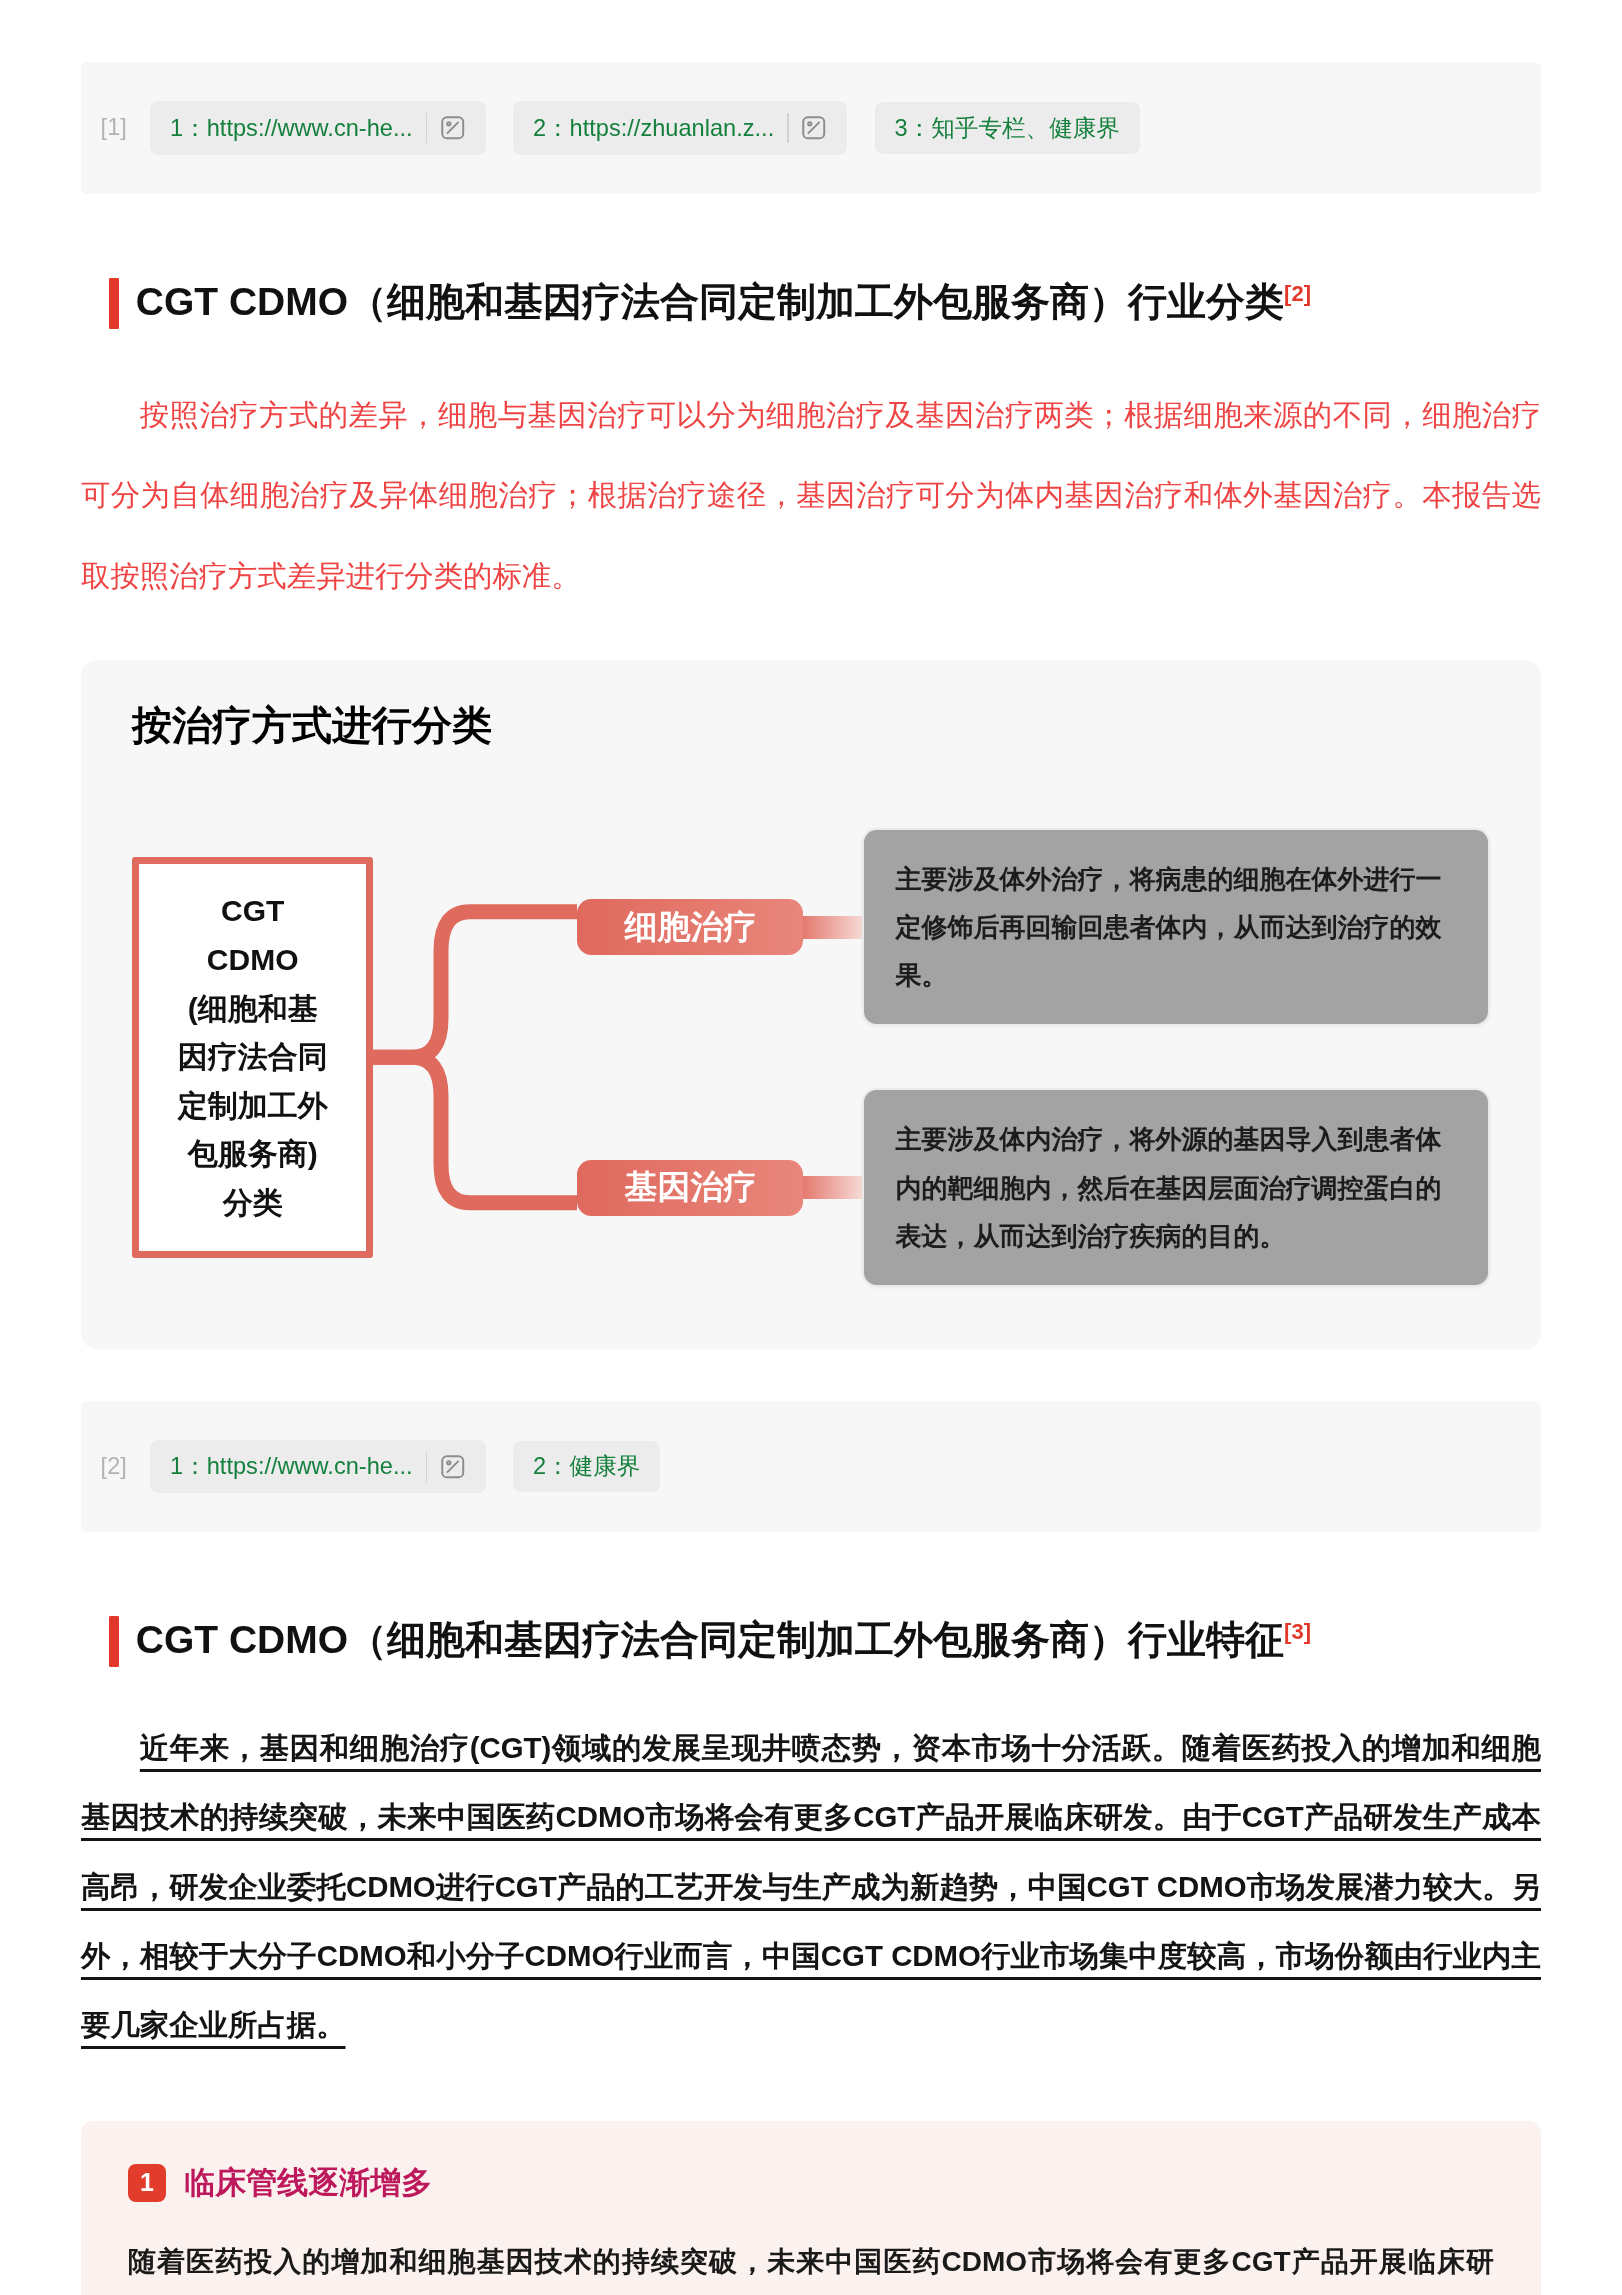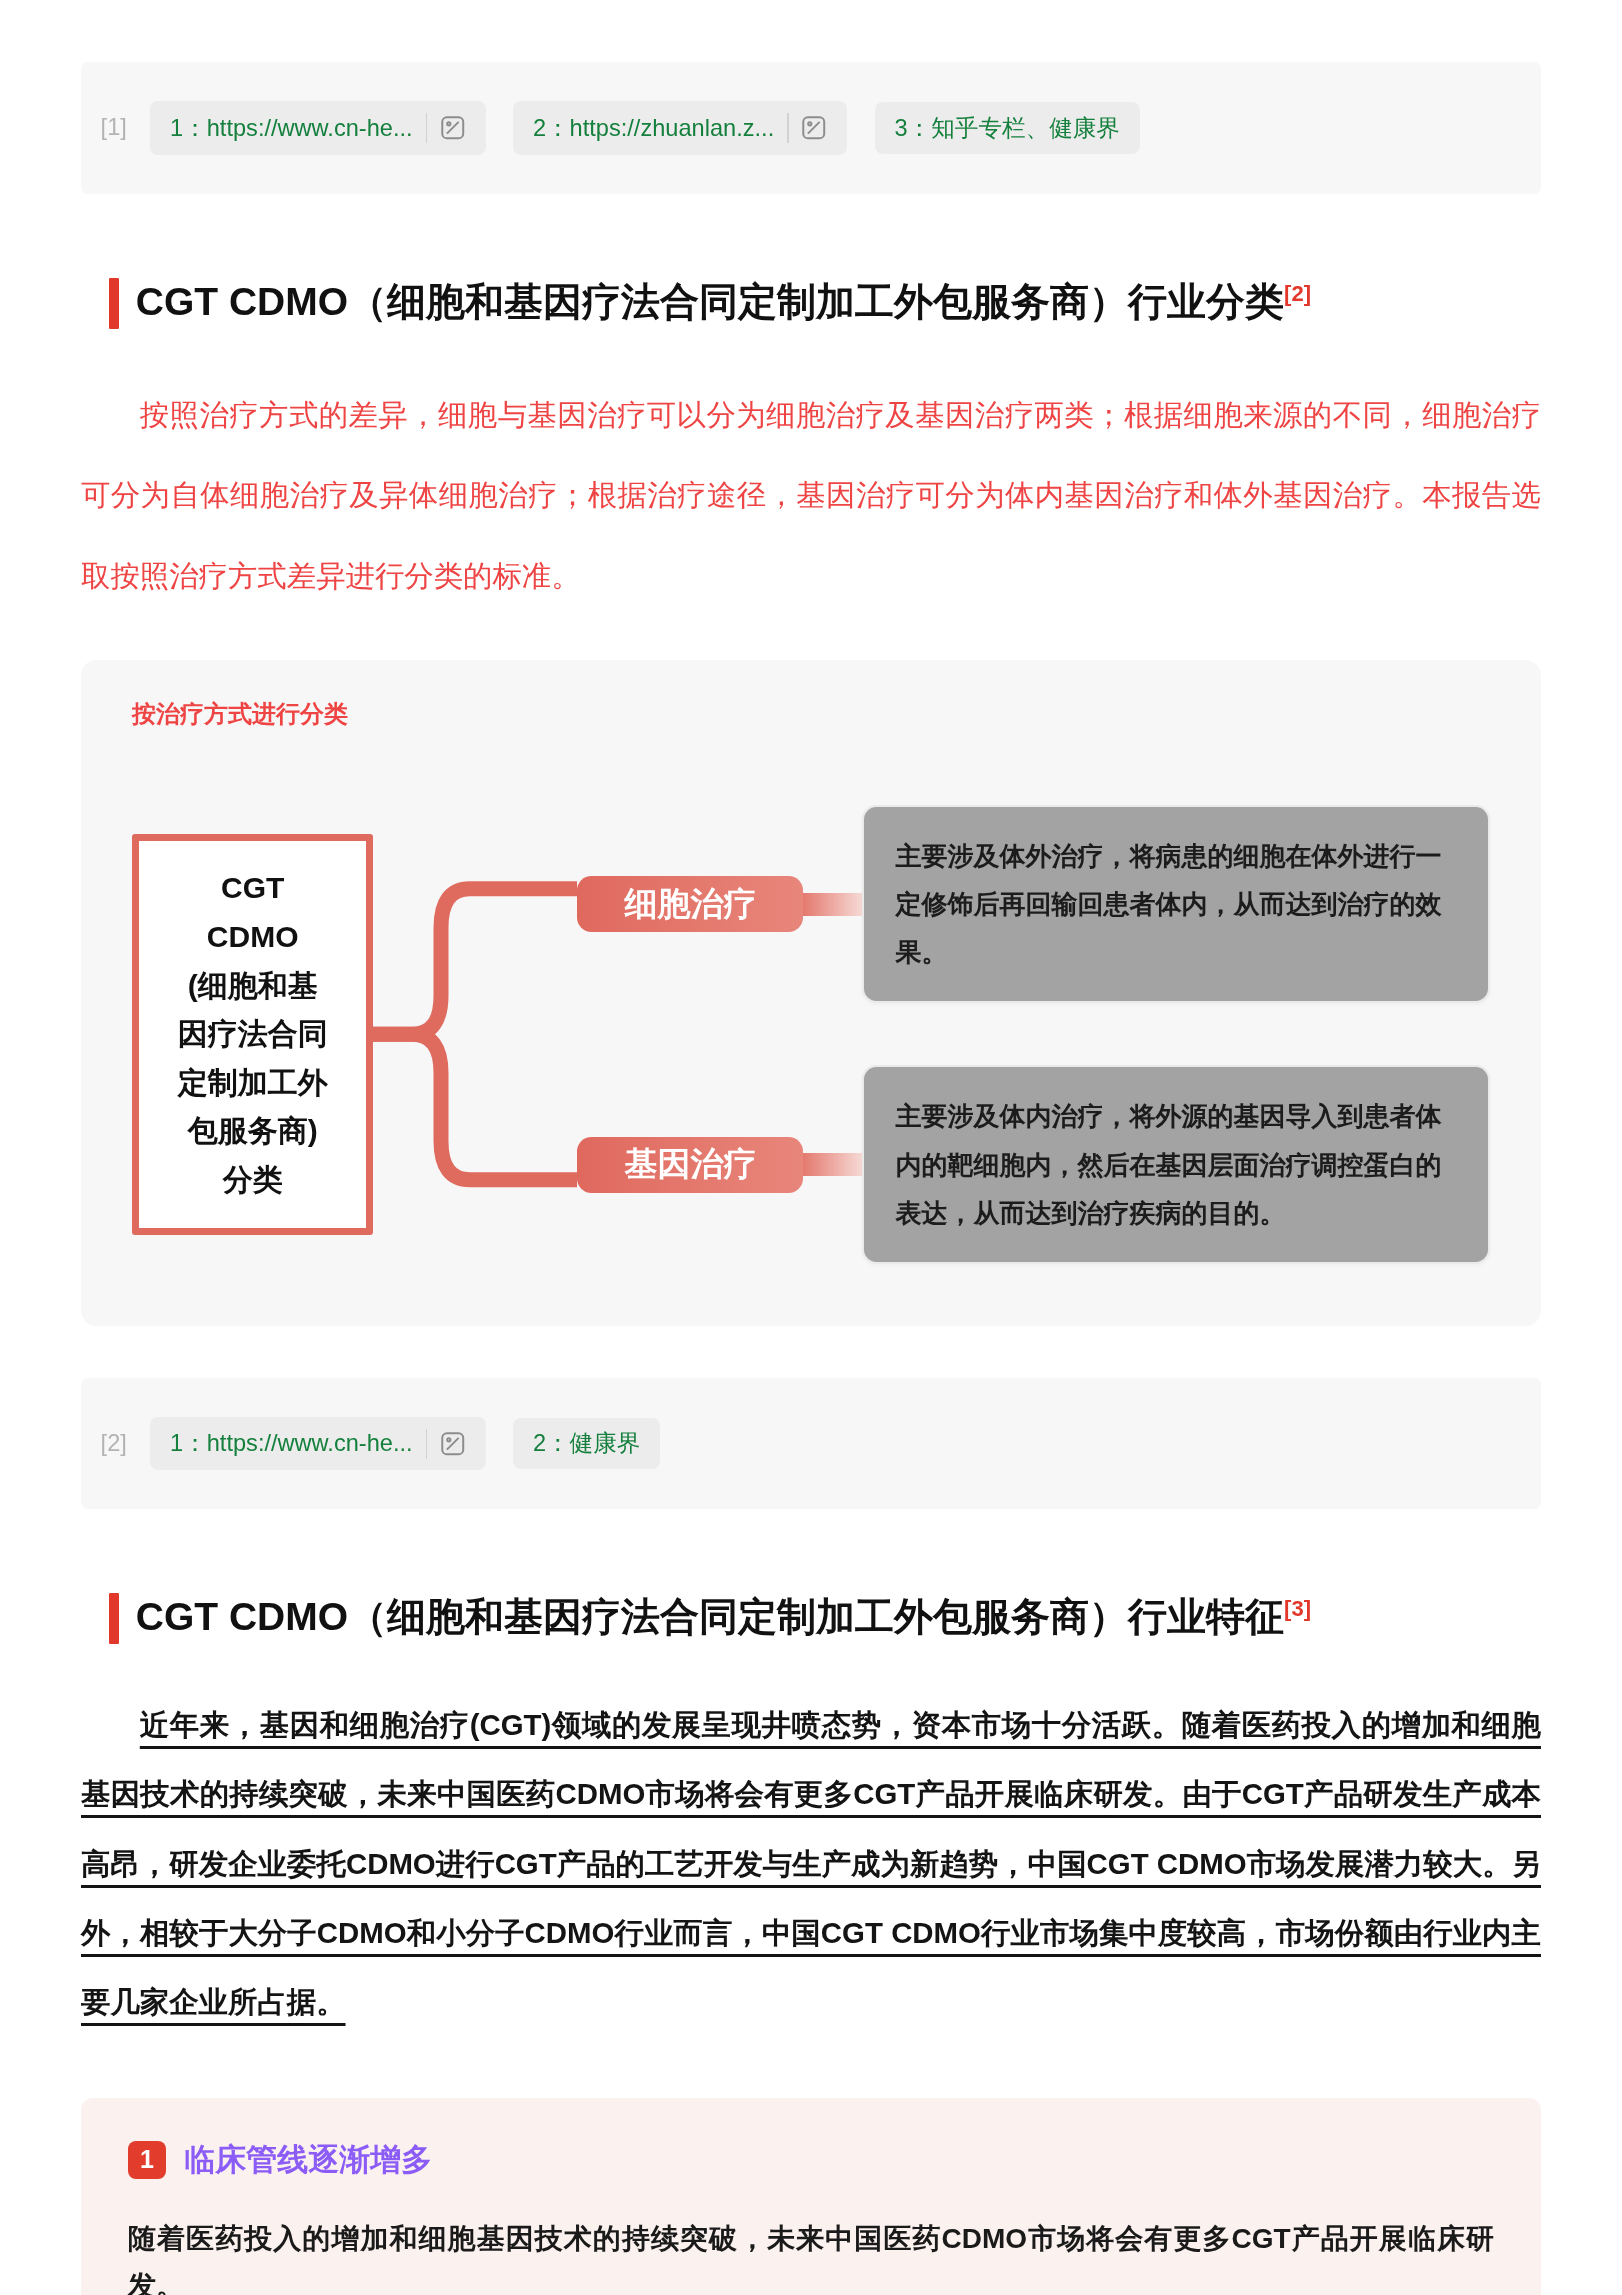--- a/index.html
+++ b/index.html
@@ -41,21 +41,21 @@
   .lead-para{
     font-size:29.4px;line-height:2.35;font-weight:700;color:#141414;margin:0 0 62px 0;
     text-align:justify;text-indent:2em;
     text-decoration:underline;text-decoration-thickness:2.6px;text-underline-offset:10.5px;
   }
 
   
   .figure{
     background:#f7f7f7;border-radius:15.7px;padding:38px 51px 62px 51px;margin-bottom:52px;
   }
-  .figure-title{font-size:24px;font-weight:700;color:#ef4444;margin-bottom:75px;}
+  .figure-title{font-size:40px;font-weight:700;color:#000000;margin-bottom:75px;}
   .figure-body{display:flex;align-items:center;}
   .root-node{
     flex:none;width:209px;background:#ffffff;border:7.2px solid #df6a5e;border-radius:3px;
     padding:23.6px 9.2px;text-align:center;font-size:30px;font-weight:700;color:#111;line-height:1.62;
   }
   .bracket{flex:none;width:204px;align-self:stretch;height:auto;}
   .bracket path{stroke:#df6a5e;stroke-width:15;fill:none;vector-effect:non-scaling-stroke;}
   .branches{flex:1;display:flex;flex-direction:column;gap:62px;}
   .branch-row{display:flex;align-items:center;}
   .pill{
@@ -77,21 +77,21 @@
 
   
   .feature-card{
     background:#fbf2ef;border-radius:11.8px;padding:41px 47px 46px 47px;
   }
   .feature-head{display:flex;align-items:center;gap:18.3px;margin-bottom:34px;}
   .num-badge{
     flex:none;width:38px;height:38px;border-radius:7.9px;background:#e13c2c;color:#ffffff;
     font-size:25px;font-weight:700;display:flex;align-items:center;justify-content:center;
   }
-  .feature-title{font-size:31px;font-weight:700;color:#8b5cf6;}
+  .feature-title{font-size:31px;font-weight:700;color:#be185d;}
   .feature-bold{
     margin:0 0 25px 0;font-size:28px;font-weight:700;color:#1a1a1a;line-height:1.7;text-align:justify;
   }
 </style>
 </head>
 <body>
 
 <div class="page">
 
   <div class="cite-bar">

